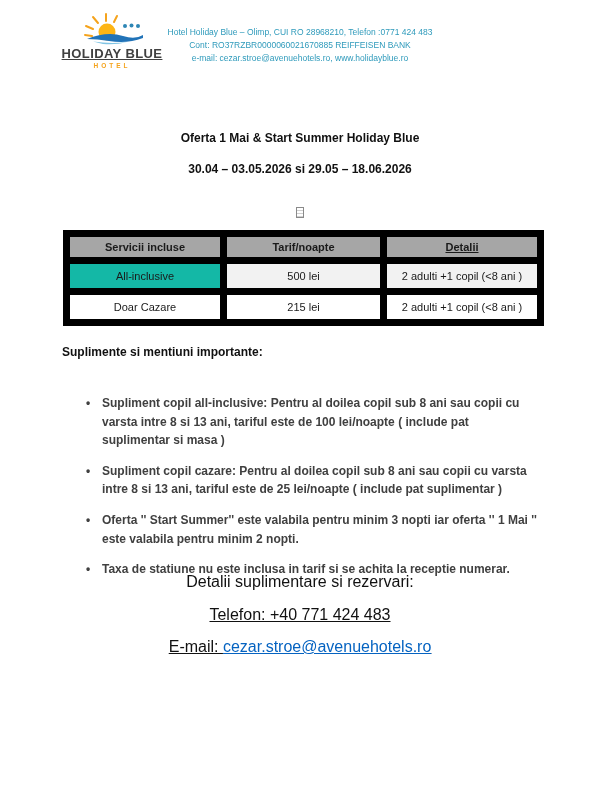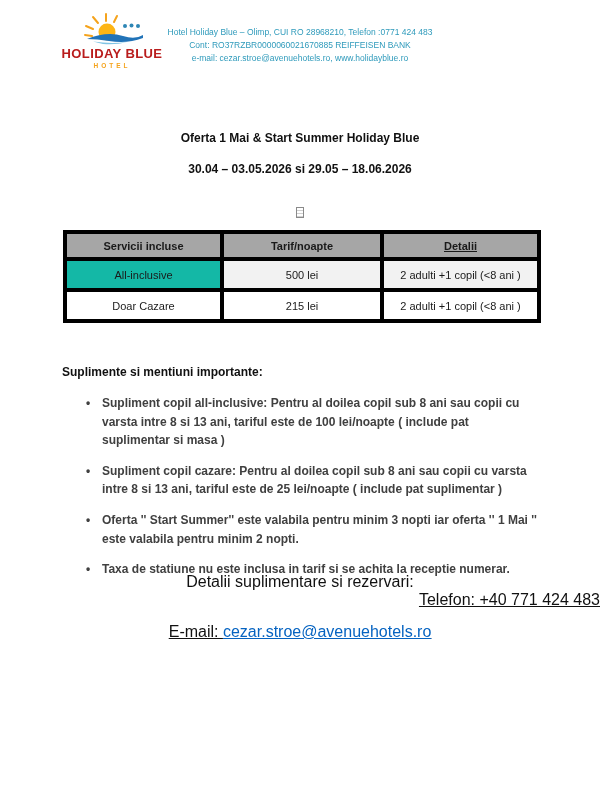--- a/index.html
+++ b/index.html
@@ -22,34 +22,34 @@
   .title-block { position:absolute; top:131px; width:100%; text-align:center; font-size:12px; font-weight:600; color:#111; }
   .title-line2 { margin-top:17px; }
 
   
   .tofu-row { position:absolute; top:204px; width:100%; text-align:center; }
   .tofu { display:inline-block; width:8px; height:11px; border:1px solid #8a8a8a;
           background:repeating-linear-gradient(#fff 0 2px,#cfcfcf 2px 3px); }
 
   
   .offer-table { position:absolute; top:230px; left:63px; width:474px; border-collapse:collapse; font-size:11px; table-layout:fixed; }
-  .offer-table th, .offer-table td { border:4px solid #000000; text-align:center; vertical-align:middle; padding:4px 2px; }
+  .offer-table th, .offer-table td { border:7px solid #000000; text-align:center; vertical-align:middle; padding:4px 2px; }
   .offer-table th { height:27px; font-weight:bold; }
   .offer-table td { height:31px; }
   .col-1 { width:157px; } .col-2 { width:160px; } .col-3 { width:157px; }
 
   
-  .notes-heading { position:absolute; top:345px; left:62px; font-size:12px; font-weight:bold; color:#111;margin-top:20px; }
+  .notes-heading { position:absolute; top:345px; left:62px; font-size:12px; font-weight:bold; color:#111; }
   .bullets { position:absolute; top:394px; left:85px; width:452px; list-style:none; font-size:12px; color:#404040;font-weight:bold; }
   .bullets li { position:relative; padding-left:17px; margin-bottom:12px; line-height:1.55; }
   .bullets li::before { content:"•"; position:absolute; left:1px; top:0; font-size:12px; }
 
   
   .footer { position:absolute; top:573px; width:100%; text-align:center; font-size:16px; color:#111; }
-  .footer-phone { margin-top:0; text-decoration:underline;text-align:right; }
+  .footer-phone { margin-top:15px; text-decoration:underline; }
   .footer-email { margin-top:14px; text-decoration:underline; }
   .email-link { text-decoration:underline; cursor:pointer; }
 </style>
 </head>
 <body>
 
 <div class="page">
 
   <div class="header">
     <div class="logo">
@@ -61,21 +61,21 @@
           <line x1="41" y1="10" x2="44" y2="4"></line>
           <line x1="19" y1="24" x2="12" y2="23"></line>
         </g>
         <circle cx="34" cy="20" r="8.5" fill="#FDB515"></circle>
         <circle cx="52" cy="14" r="2" fill="#2E86B5"></circle>
         <circle cx="58.5" cy="13.5" r="2" fill="#2E86B5"></circle>
         <circle cx="65" cy="14" r="2" fill="#2E86B5"></circle>
         <path d="M14 27 Q 34 19 50 24 Q 62 28 70 23 L 70 26 Q 54 32 36 29 Q 24 27 14 27 Z" fill="#2173B8"></path>
         <path d="M20 29.5 Q 38 32 54 30 Q 44 33 30 32 Z" fill="#7FC4E4"></path>
       </svg>
-      <div class="logo-title" style="color: #b91c1c;">HOLIDAY BLUE</div>
+      <div class="logo-title" style="color: #404040; text-decoration: underline;">HOLIDAY BLUE</div>
       <div class="logo-sub" style="color: rgb(245, 163, 28);">HOTEL</div>
     </div>
     <div class="contact" style="color: rgb(46, 154, 187);">
       <div>Hotel Holiday Blue – Olimp, CUI  RO 28968210, Telefon :0771 424 483</div>
       <div>Cont: RO37RZBR0000060021670885 REIFFEISEN BANK</div>
       <div>e-mail: cezar.stroe@avenuehotels.ro, www.holidayblue.ro</div>
     </div>
   </div>
 
   <div class="title-block">

